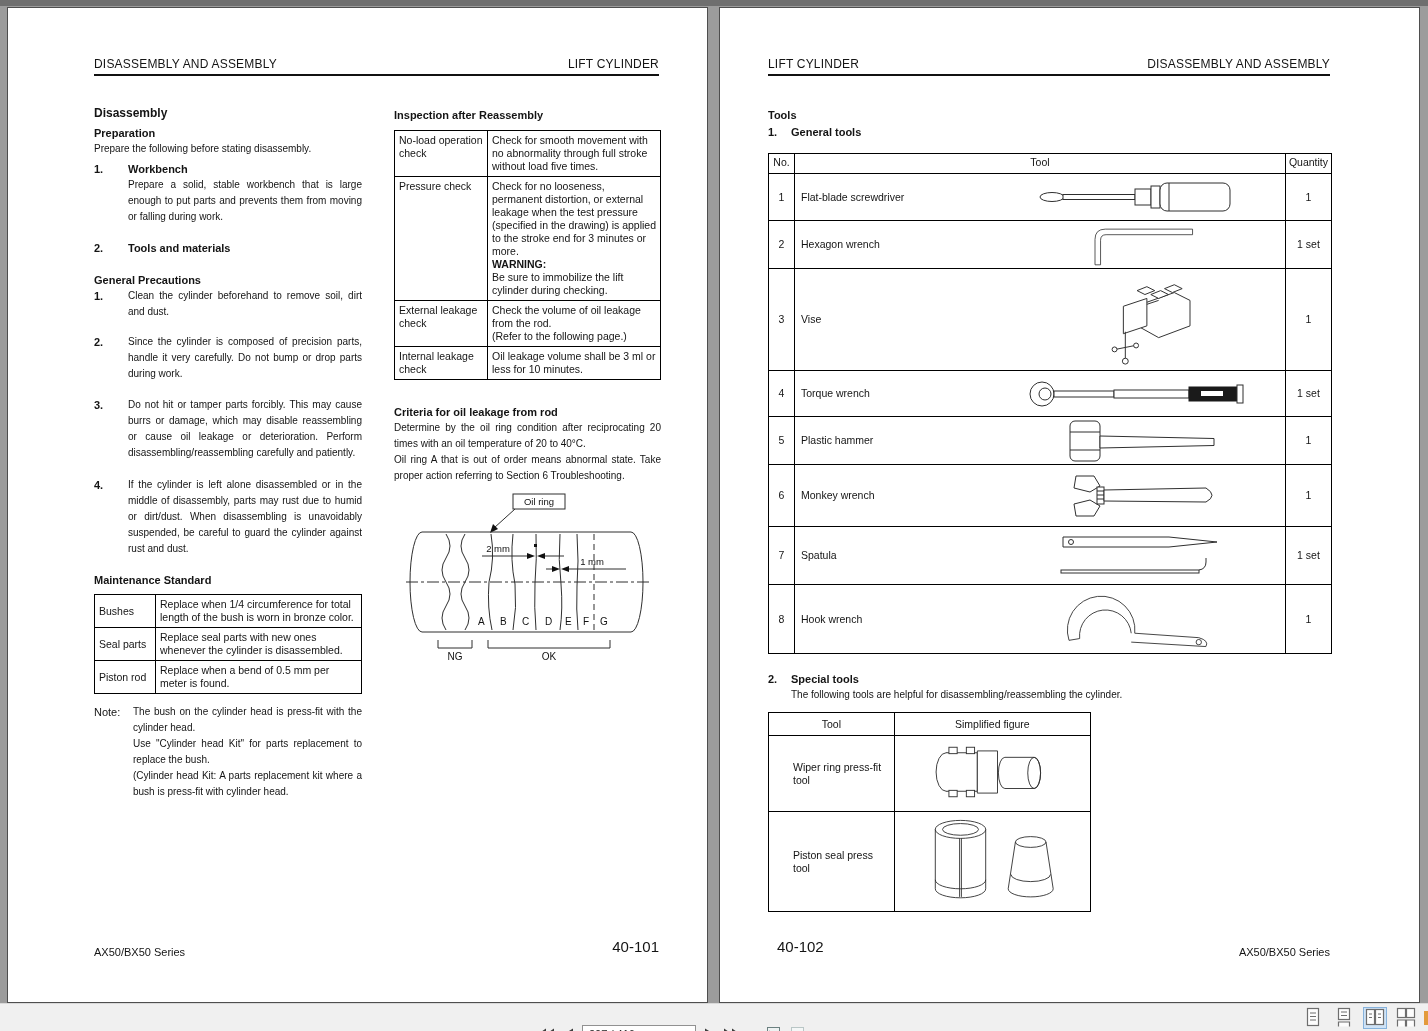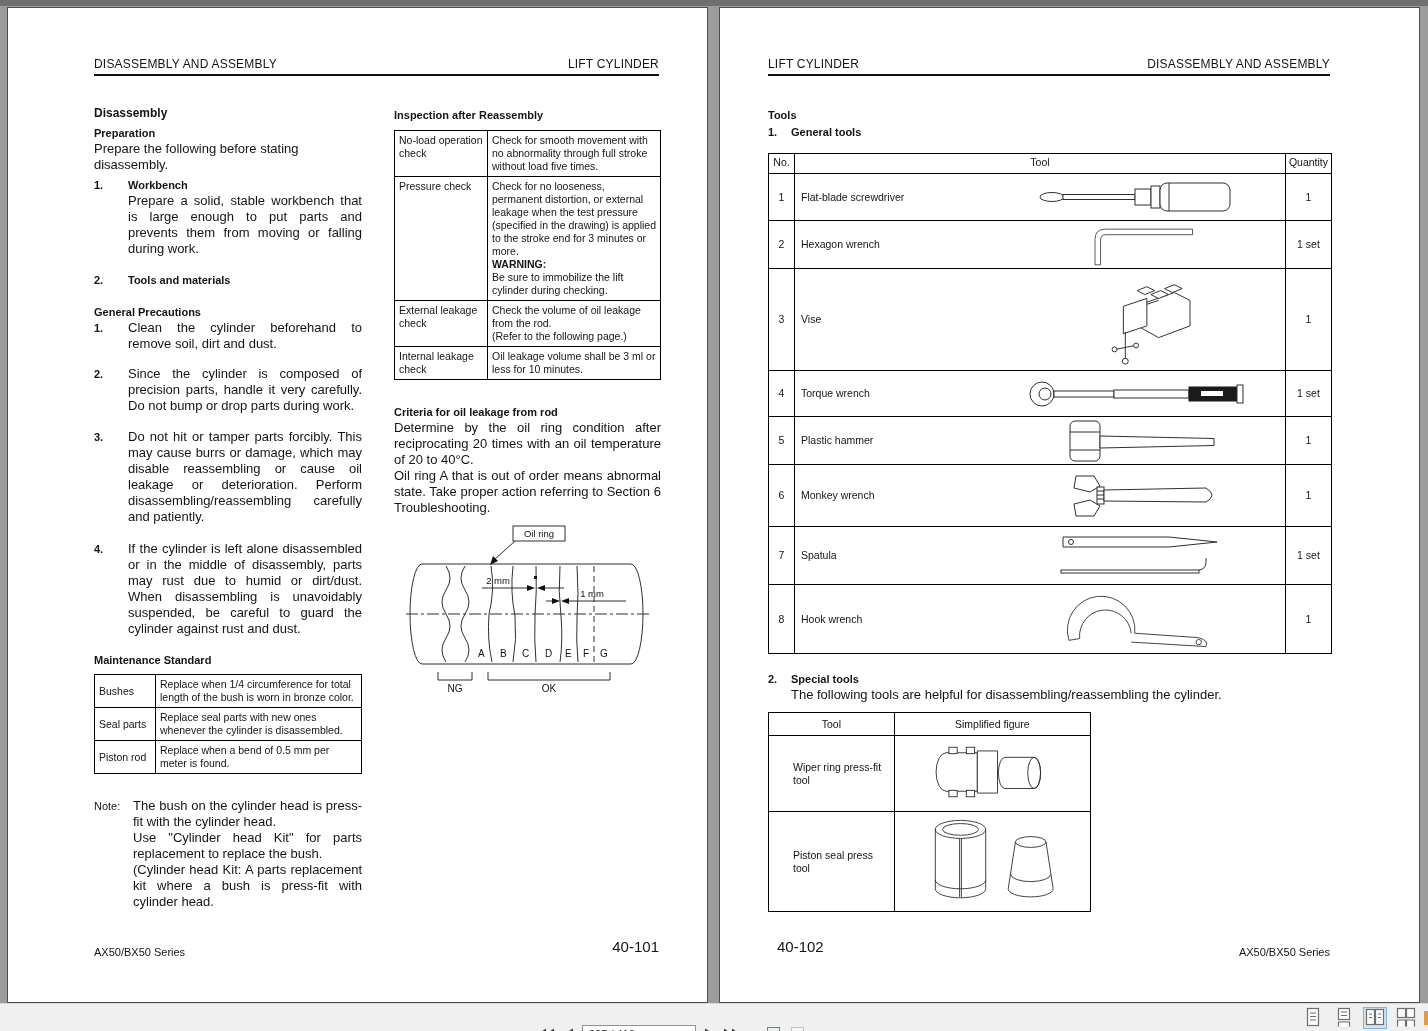--- a/index.html
+++ b/index.html
@@ -12,34 +12,34 @@
   .page-left .phead{left:86px;right:48px}
   .page-right .phead{left:48px;right:89px}
   .hrule{position:absolute;top:66px;height:2px;background:#111}
   .page-left .hrule{left:86px;right:48px}
   .page-right .hrule{left:48px;right:89px}
   .colL{position:absolute;left:86px;top:98px;width:268px}
   .colR{position:absolute;left:386px;top:99px;width:267px}
   .contentR{position:absolute;left:48px;top:99px;width:565px}
   .h1{font-size:12px;font-weight:bold;margin:0 0 5px}
   .h2{font-size:11px;font-weight:bold;margin:0;line-height:16px}
-  .body{font-size:13px;line-height:16px;margin:0}
+  .body{font-size:10px;line-height:16px;margin:0}
   .just{text-align:justify}
   .ni{display:flex;margin:0}
   .num{flex:0 0 34px;font-weight:bold;font-size:11px;line-height:16px}
   .num2{flex:0 0 23px;font-weight:bold;font-size:11px;line-height:16px}
   .ind{margin-left:34px}
   .ind2{margin-left:23px}
   .dt{border-collapse:collapse;font-size:10.5px;line-height:13px}
   .dt td,.dt th{border:1px solid #000;padding:3px 4px;vertical-align:top;text-align:left;font-weight:normal}
   .it{width:267px;margin-top:7px}
   .it .c1{width:84px}
   .mt{width:268px;margin-top:6px}
   .mt .c1{width:52px;vertical-align:middle}
-  .note{display:flex;margin-top:24px;font-size:11px;line-height:16px}
+  .note{display:flex;margin-top:10px;font-size:11px;line-height:16px}
   .nlab{flex:0 0 39px}
   .gt{width:563px;margin-top:13px;table-layout:fixed}
   .gt th{text-align:center;padding:2px;font-size:10.5px}
   .gt .gno{text-align:center;vertical-align:middle;font-size:10.5px}
   .gt .gtool{vertical-align:middle;padding:0 0 0 6px;white-space:nowrap}
   .tname{display:inline-block;width:206px;font-size:10.5px;vertical-align:middle;white-space:normal}
   .tfig{display:inline-flex;width:268px;justify-content:center;align-items:center;vertical-align:middle}
   .gt .gqty{text-align:center;vertical-align:middle;font-size:10.5px}
   .st{width:323px;margin-top:9px}
   .st th{text-align:center;height:16px;vertical-align:middle;font-size:10.5px}

